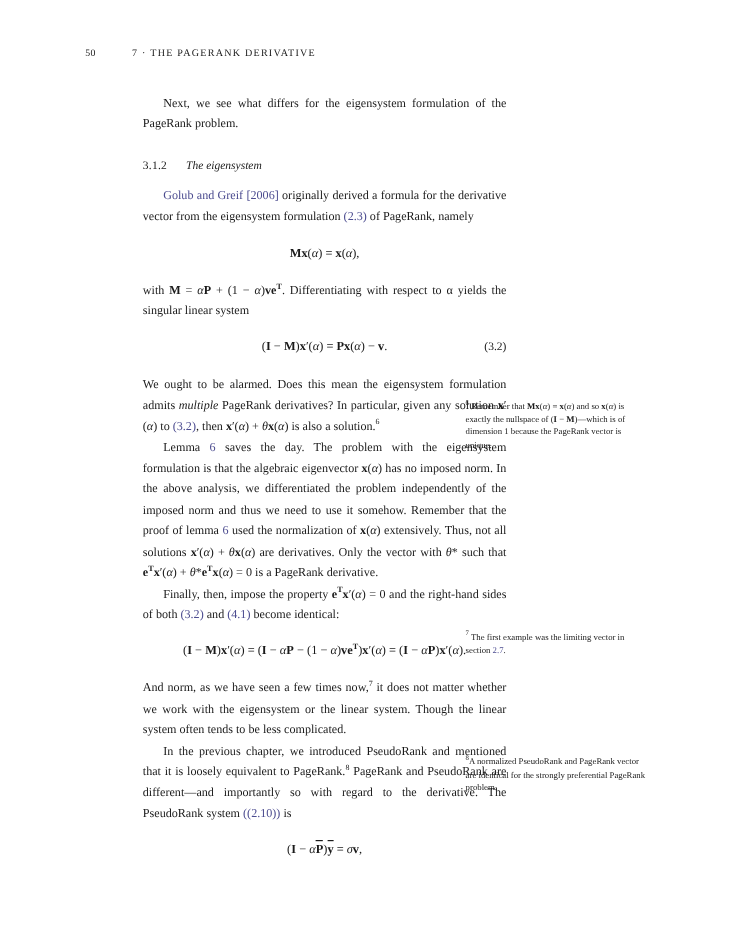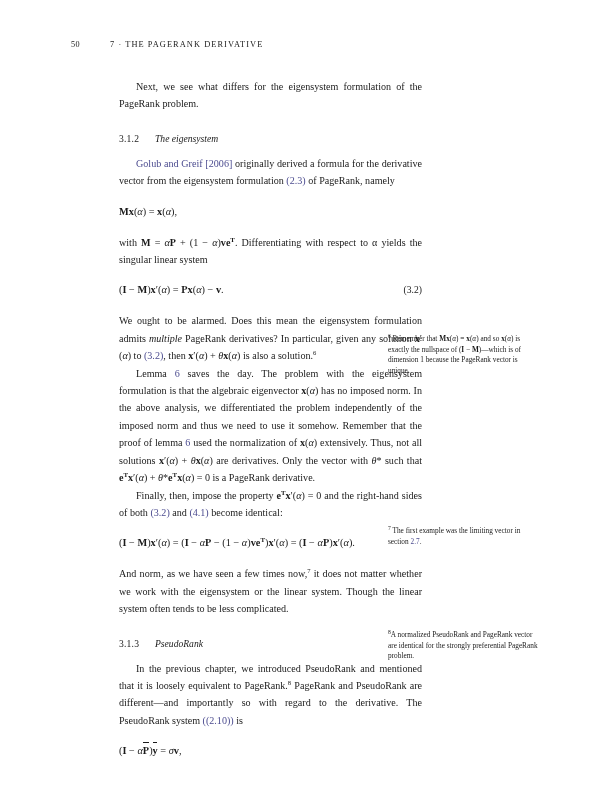--- a/index.html
+++ b/index.html
@@ -81,21 +81,21 @@
   .sec .ttl { font-style: italic; }
 
   a.xref, .xref {
     color: #4b4b8f;
     text-decoration: none;
   }
 
   
   .eq {
     position: relative;
-    text-align: left;
+    text-align: center;
     font-size: 10.3px;
     margin: 14px 0 14px 0;
     line-height: 16px;
   }
   .eq .tag {
     position: absolute;
     right: 0;
     top: 0;
     font-size: 9.6px;
   }
@@ -179,23 +179,20 @@
     <p class="body"><span>Lemma </span><a class="xref" href="#">6</a><span> saves the day. The problem with the eigensystem formulation is that the algebraic eigenvector <span class="mathbf">x</span>(<span class="mathvar">α</span>) has no imposed norm. In the above analysis, we differentiated the problem independently of the imposed norm and thus we need to use it somehow. Remember that the proof of lemma </span><a class="xref" href="#">6</a><span> used the normalization of <span class="mathbf">x</span>(<span class="mathvar">α</span>) extensively. Thus, not all solutions <span class="mathbf">x</span><span class="prime">′</span>(<span class="mathvar">α</span>) + <span class="mathvar">θ</span><span class="mathbf">x</span>(<span class="mathvar">α</span>) are derivatives. Only the vector with <span class="mathvar">θ</span>* such that <span class="mathbf">e</span><sup class="tp">T</sup><span class="mathbf">x</span><span class="prime">′</span>(<span class="mathvar">α</span>) + <span class="mathvar">θ</span>*<span class="mathbf">e</span><sup class="tp">T</sup><span class="mathbf">x</span>(<span class="mathvar">α</span>) = 0 is a PageRank derivative.</span></p>
 
     <p class="body"><span>Finally, then, impose the property <span class="mathbf">e</span><sup class="tp">T</sup><span class="mathbf">x</span><span class="prime">′</span>(<span class="mathvar">α</span>) = 0 and the right-hand sides of both </span><a class="xref" href="#">(3.2)</a><span> and </span><a class="xref" href="#">(4.1)</a><span> become identical:</span></p>
 
     <div class="eq">
       <span>(<span class="mathbf">I</span> − <span class="mathbf">M</span>)<span class="mathbf">x</span><span class="prime">′</span>(<span class="mathvar">α</span>) = (<span class="mathbf">I</span> − <span class="mathvar">α</span><span class="mathbf">P</span> − (1 − <span class="mathvar">α</span>)<span class="mathbf">ve</span><sup class="tp">T</sup>)<span class="mathbf">x</span><span class="prime">′</span>(<span class="mathvar">α</span>) = (<span class="mathbf">I</span> − <span class="mathvar">α</span><span class="mathbf">P</span>)<span class="mathbf">x</span><span class="prime">′</span>(<span class="mathvar">α</span>).</span>
     </div>
 
     <p class="body noindent"><span>And norm, as we have seen a few times now,</span><sup class="fn">7</sup><span> it does not matter whether we work with the eigensystem or the linear system. Though the linear system often tends to be less complicated.</span></p>
 
-    <div class="sec">
-      <span class="num">3.1.3</span><span class="ttl">PseudoRank</span>
-    </div>
 
     <p class="body"><span>In the previous chapter, we introduced PseudoRank and mentioned that it is loosely equivalent to PageRank.</span><sup class="fn">8</sup><span> PageRank and PseudoRank are different—and importantly so with regard to the derivative. The PseudoRank system </span><a class="xref" href="#">((2.10))</a><span> is</span></p>
 
     <div class="eq">
       <span>(<span class="mathbf">I</span> − <span class="mathvar">α</span><span class="mathbf ovl">P</span>)<span class="mathbf ovl">y</span> = <span class="mathvar">σ</span><span class="mathbf">v</span>,</span>
     </div>
 
   </div>
 
   <div class="marginnote" style="top:334px;">

